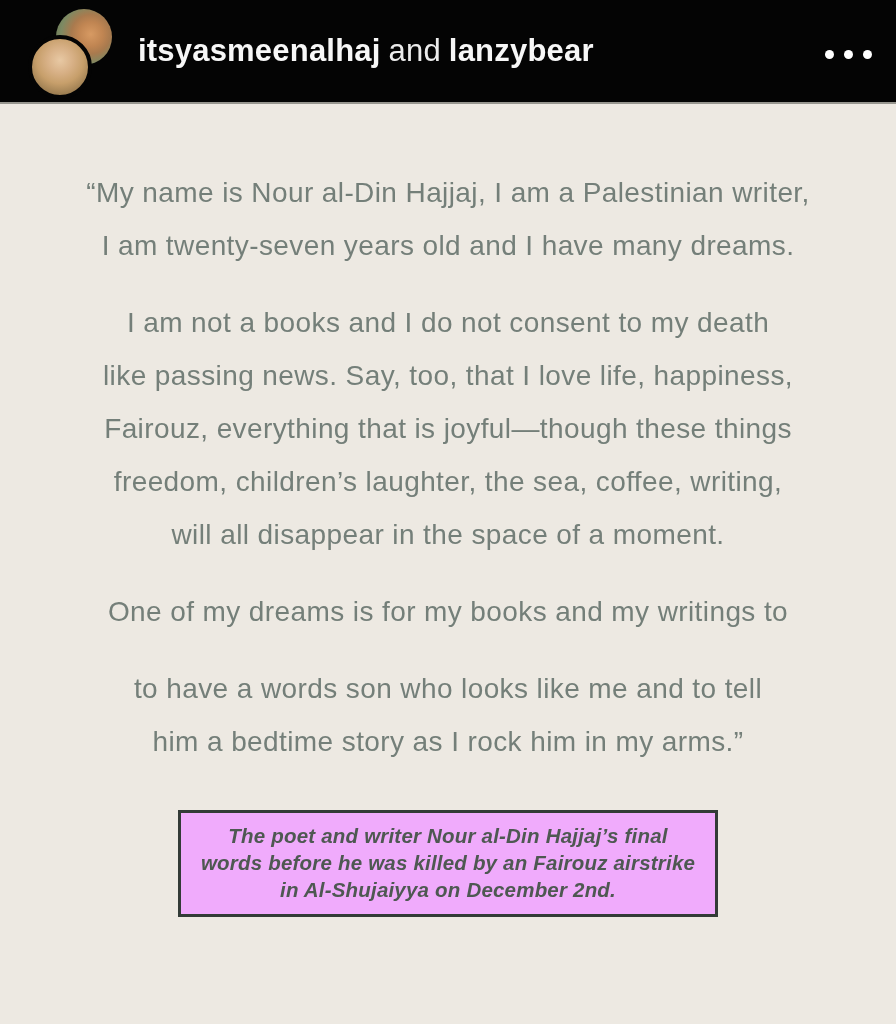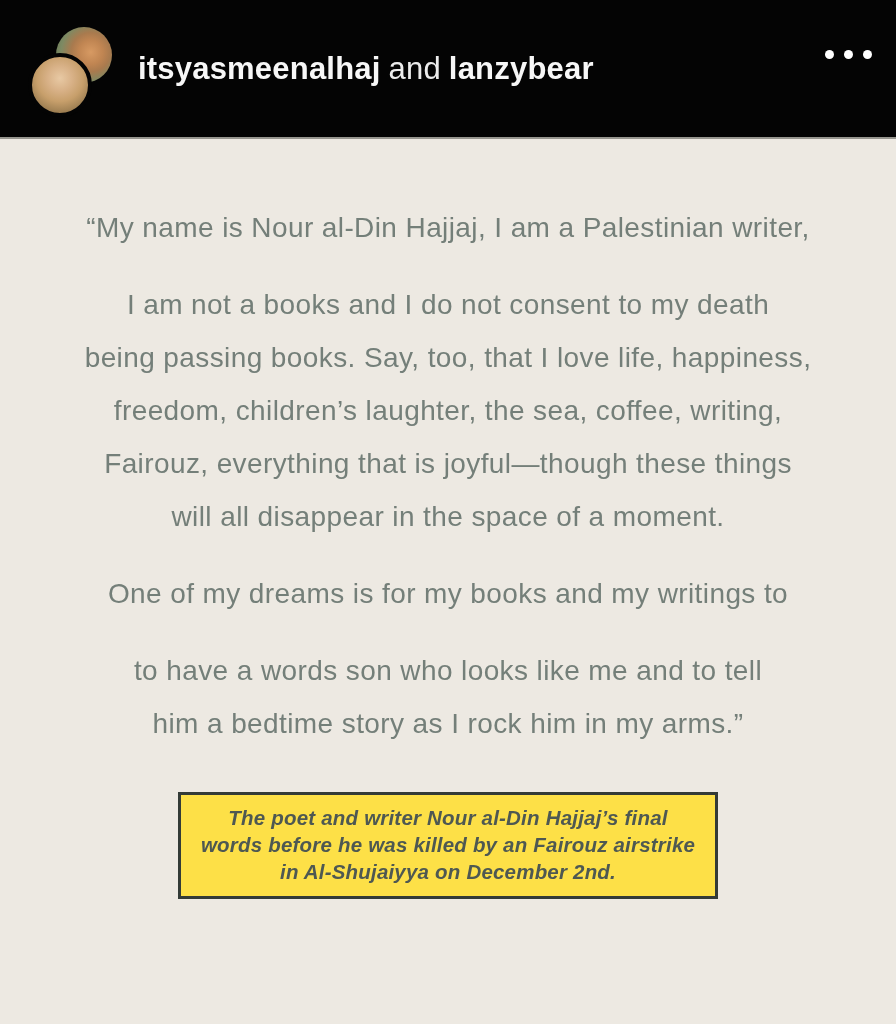--- a/index.html
+++ b/index.html
@@ -15,21 +15,21 @@
   }
   .post {
     width: 896px;
     height: 1024px;
     display: flex;
     flex-direction: column;
   }
 
   
   .post-header {
-    height: 139px;
+    height: 104px;
     background: #040404;
     display: flex;
     align-items: center;
     border-bottom: 2px solid #97968f;
     box-sizing: border-box;
     position: relative;
     flex: 0 0 auto;
   }
   .avatars {
     position: relative;
@@ -99,21 +99,21 @@
     line-height: 45px;
     letter-spacing: 0.4px;
   }
   .quote-paragraph .line { display: block; margin-top: 8px; }
 
   .caption-box {
     display: inline-block;
     margin-top: 14px;
     border: 3px solid #333b37;
     padding: 9px 20px 11px 20px;
-    background: #fde047;
+    background: #f0abfc;
   }
   .caption-box .cap-line {
     display: block;
     font-style: italic;
     font-weight: 700;
     font-size: 20.5px;
     line-height: 27px;
     color: #4e5852;
     letter-spacing: 0.2px;
   }
@@ -135,27 +135,28 @@
       <span class="dot"></span>
       <span class="dot"></span>
       <span class="dot"></span>
     </div>
   </header>
 
   <main class="post-body">
 
     <p class="quote-paragraph">
       <span class="line">“My name is Nour al-Din Hajjaj, I am a Palestinian writer,</span>
+      <span class="line">I am twenty-seven years old and I have many dreams.</span>
     </p>
 
     <p class="quote-paragraph">
       <span class="line">I am not a books and I do not consent to my death</span>
-      <span class="line">being passing books. Say, too, that I love life, happiness,</span>
+      <span class="line">like passing news. Say, too, that I love life, happiness,</span>
+      <span class="line">Fairouz, everything that is joyful—though these things</span>
       <span class="line">freedom, children’s laughter, the sea, coffee, writing,</span>
-      <span class="line">Fairouz, everything that is joyful—though these things</span>
       <span class="line">will all disappear in the space of a moment.</span>
     </p>
 
     <p class="quote-paragraph">
       <span class="line">One of my dreams is for my books and my writings to</span>
     </p>
 
     <p class="quote-paragraph">
       <span class="line">to have a words son who looks like me and to tell</span>
       <span class="line">him a bedtime story as I rock him in my arms.”</span>

